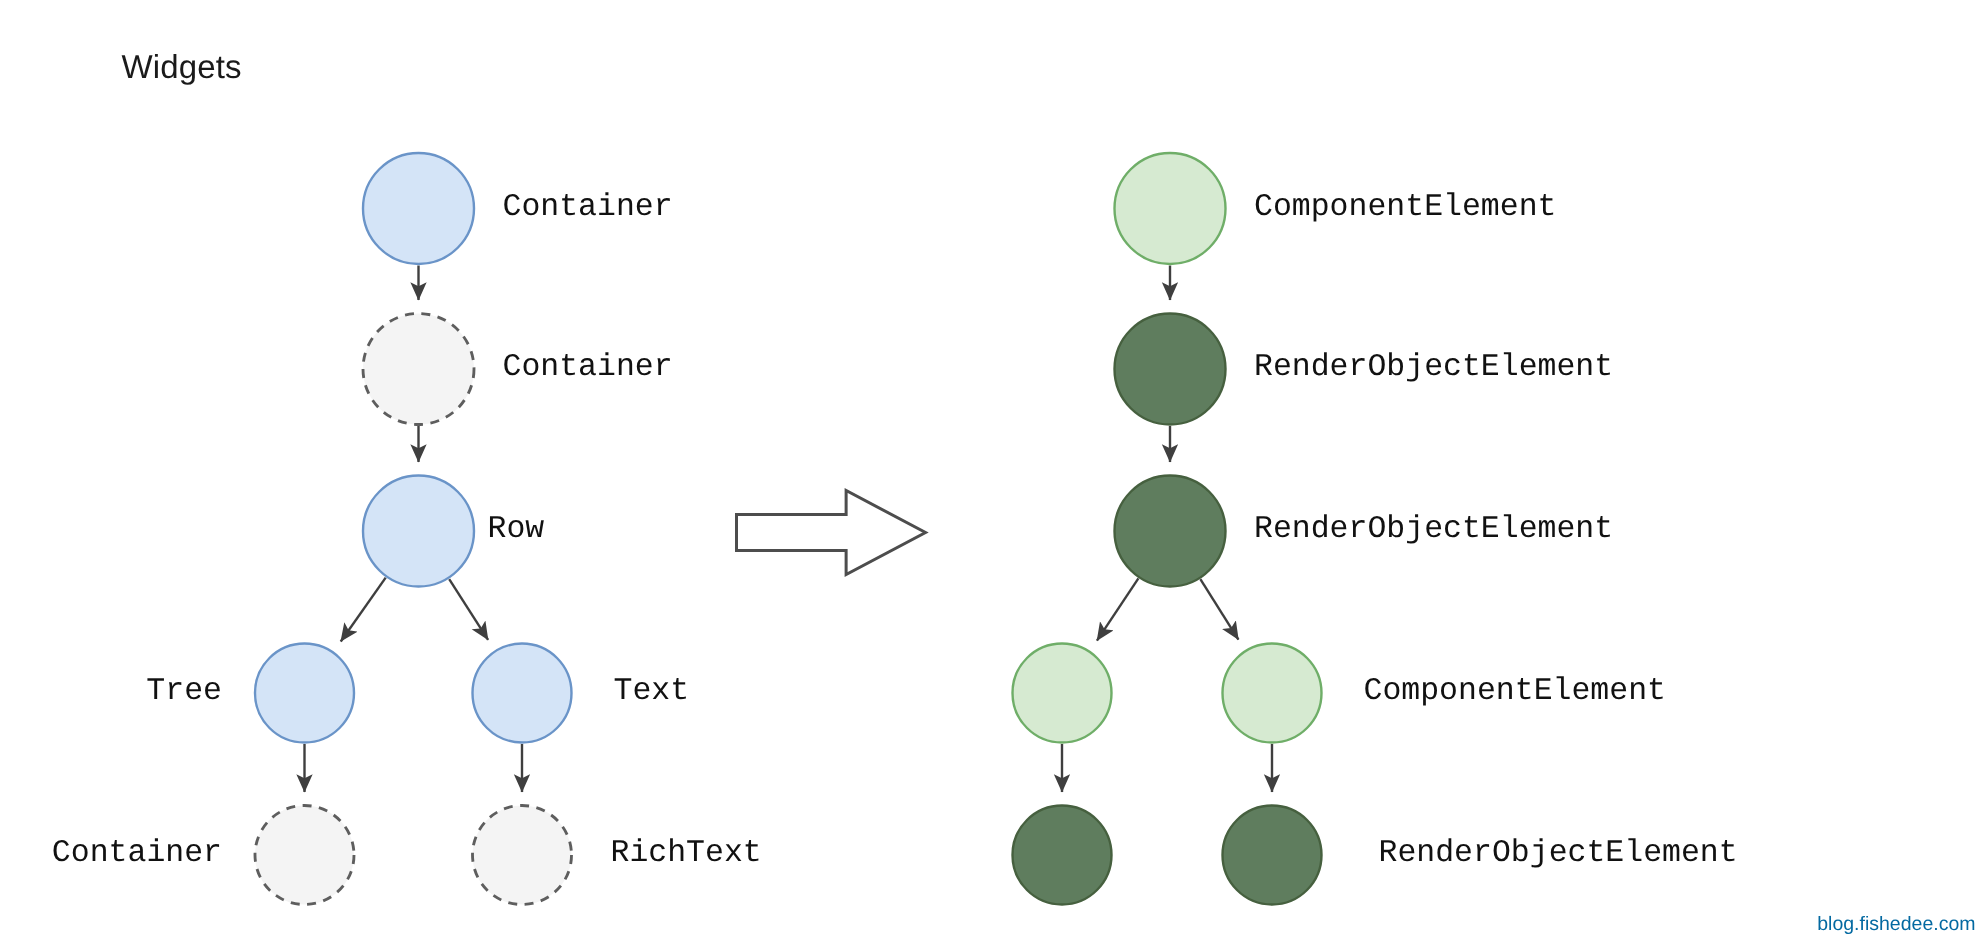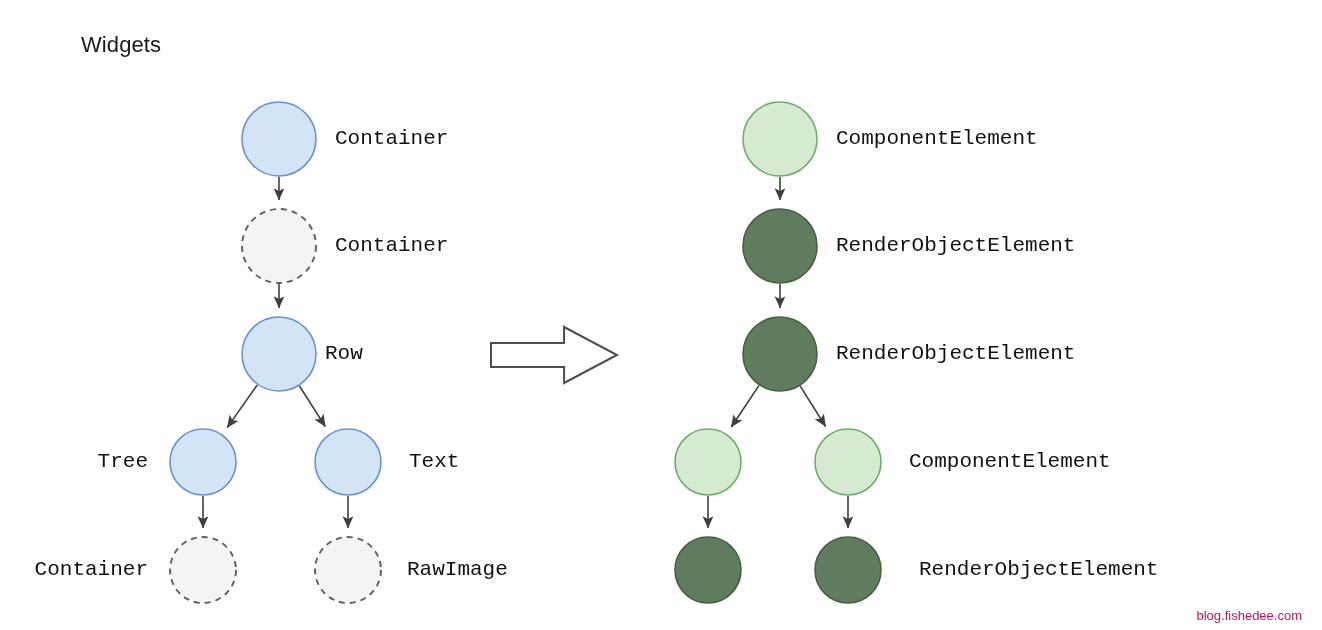--- a/index.html
+++ b/index.html
@@ -41,25 +41,25 @@
     font-weight: 400;
     color: #111111;
     white-space: nowrap;
     line-height: 1;
   }
   .node-label.left-align  { text-align: right; }
   .node-label.right-align { text-align: right; transform: translateX(-100%); }
 
   .watermark {
     position: absolute;
-    right: 20px;
+    right: 5px;
     bottom: 7px;
     font-family: "Liberation Sans", sans-serif;
     font-size: 13px;
-    color: #be185d;
+    color: #0369a1;
     white-space: nowrap;
   }
   svg { display: block; }
 </style>
 </head>
 <body>
 
 <div id="canvas">
 
   <svg id="diagram-svg" width="1322" height="630" viewBox="0 0 1322 630" aria-hidden="true">
@@ -106,21 +106,21 @@
   <div class="section-title" id="title-widgets">Widgets</div>
 
 
   <div id="labels-layer">
       <div class="node-label left-align" style="left: 335px; top: 128px;">Container</div>
       <div class="node-label left-align" style="left: 335px; top: 235px;">Container</div>
       <div class="node-label left-align" style="left: 325px; top: 343px;">Row</div>
       <div class="node-label right-align" style="left: 148px; top: 451px;">Tree</div>
       <div class="node-label left-align" style="left: 409px; top: 451px;">Text</div>
       <div class="node-label right-align" style="left: 148px; top: 559px;">Container</div>
-      <div class="node-label left-align" style="left: 407px; top: 559px;">RawImage</div>
+      <div class="node-label left-align" style="left: 407px; top: 559px;">RichText</div>
       <div class="node-label left-align" style="left: 836px; top: 128px;">ComponentElement</div>
       <div class="node-label left-align" style="left: 836px; top: 235px;">RenderObjectElement</div>
       <div class="node-label left-align" style="left: 836px; top: 343px;">RenderObjectElement</div>
       <div class="node-label left-align" style="left: 909px; top: 451px;">ComponentElement</div>
       <div class="node-label left-align" style="left: 919px; top: 559px;">RenderObjectElement</div>
     </div>
 
   <div class="watermark">blog.fishedee.com</div>
 </div>
 

